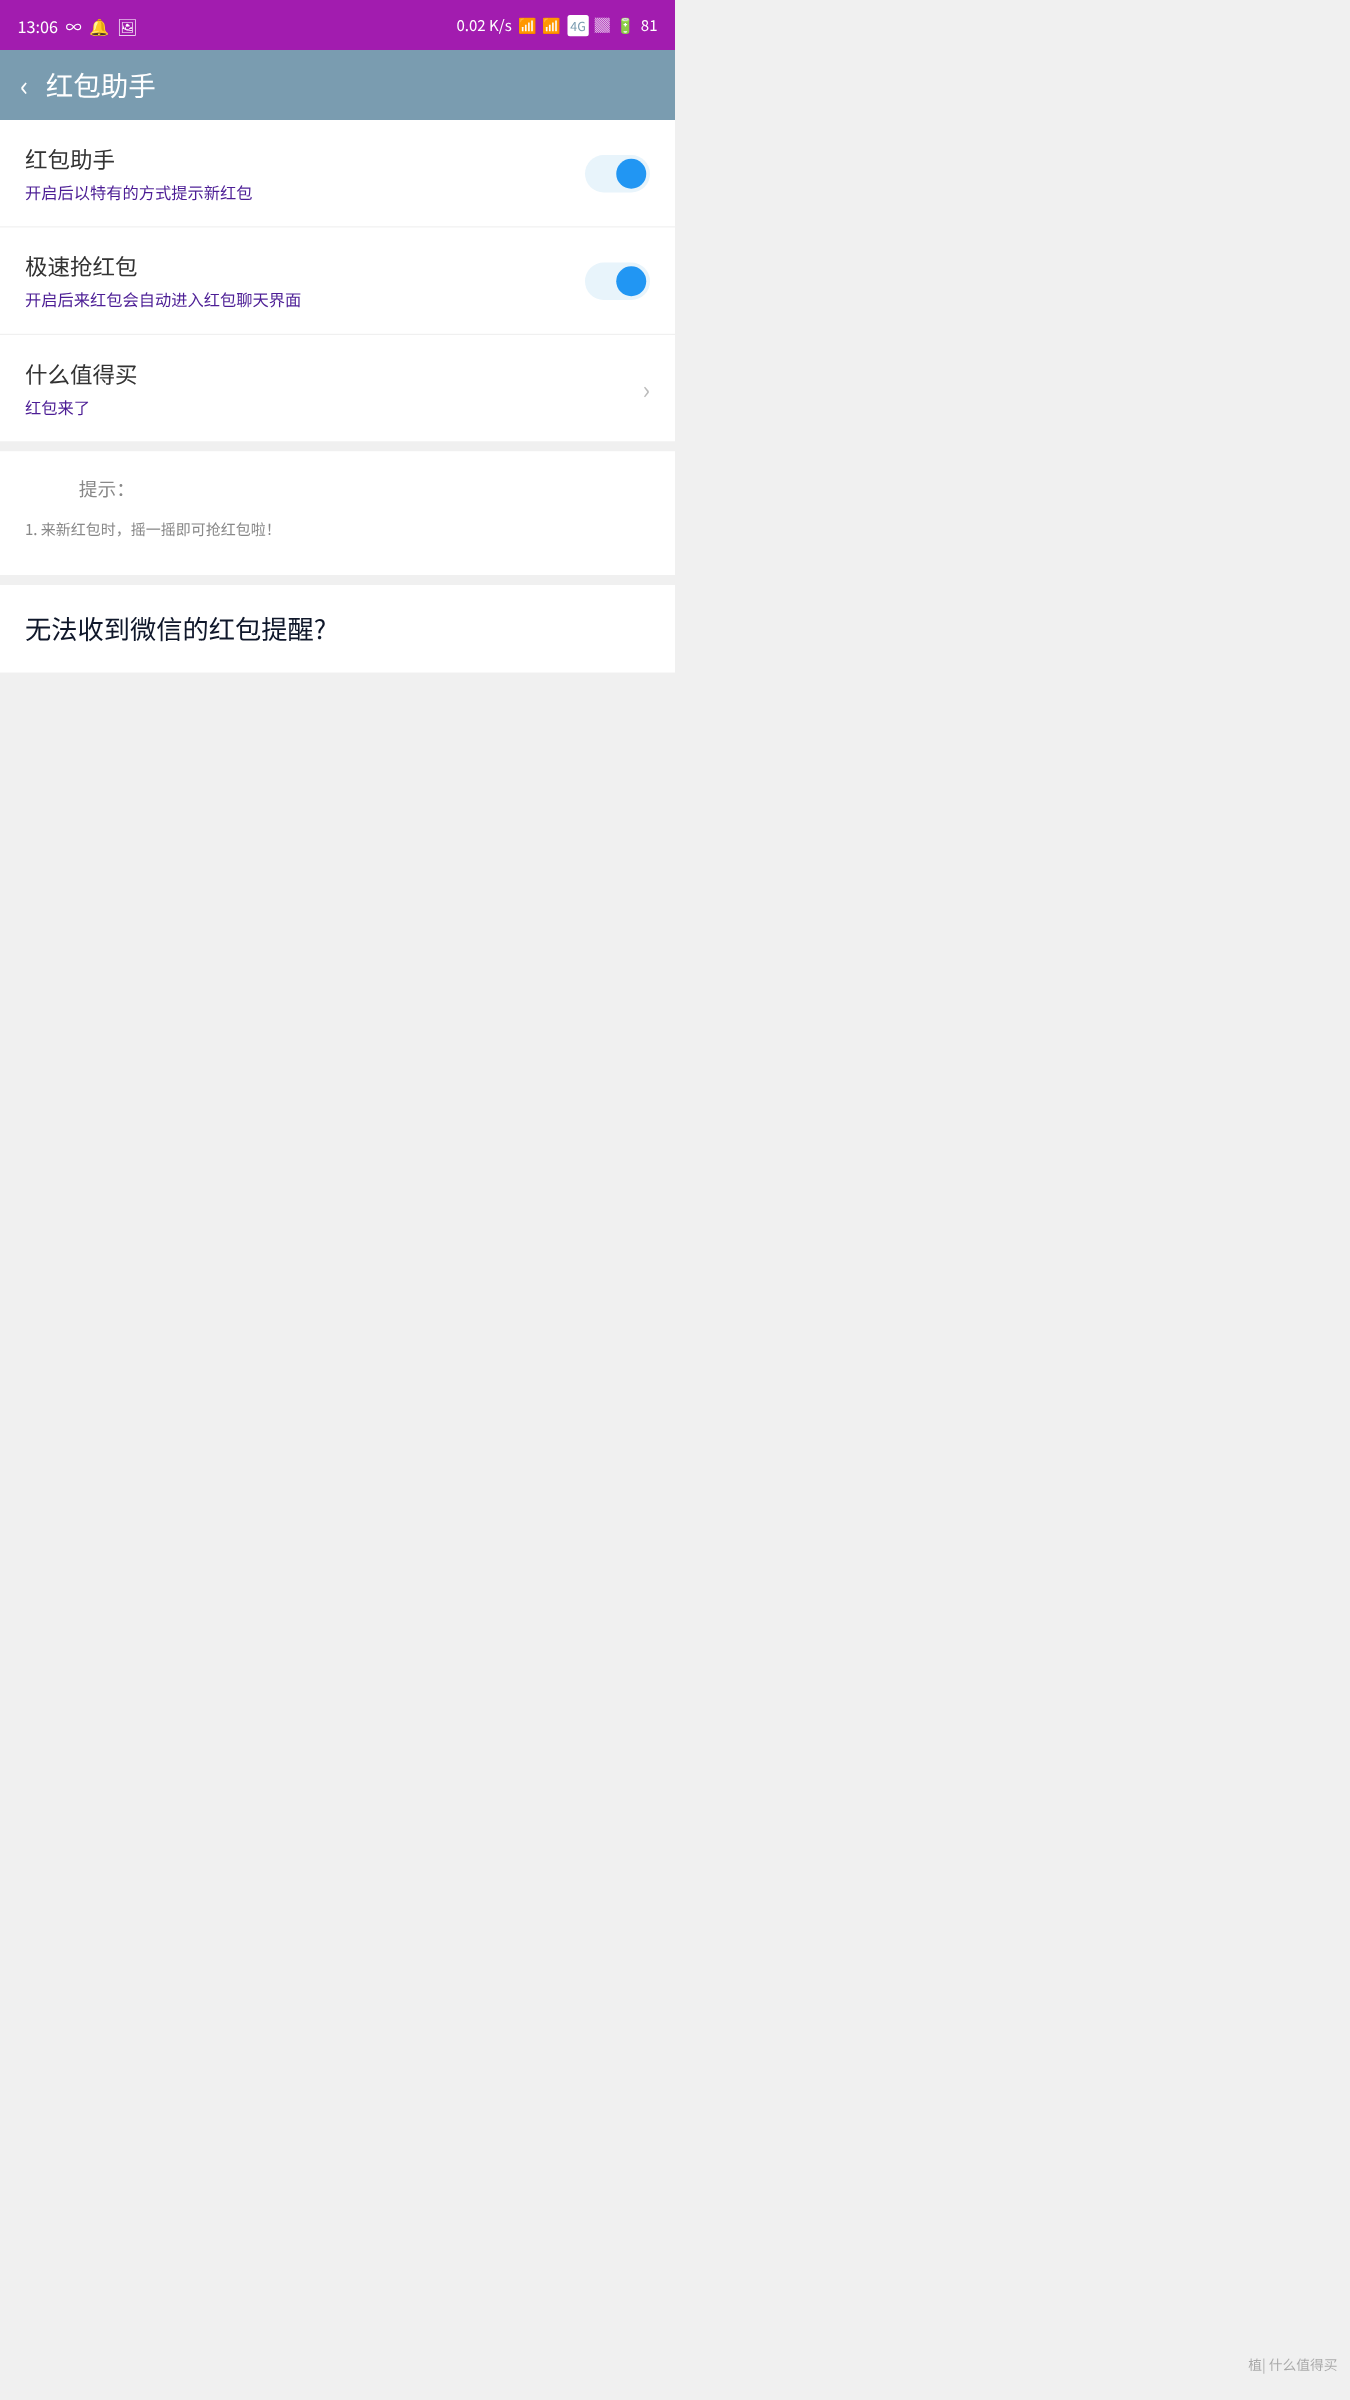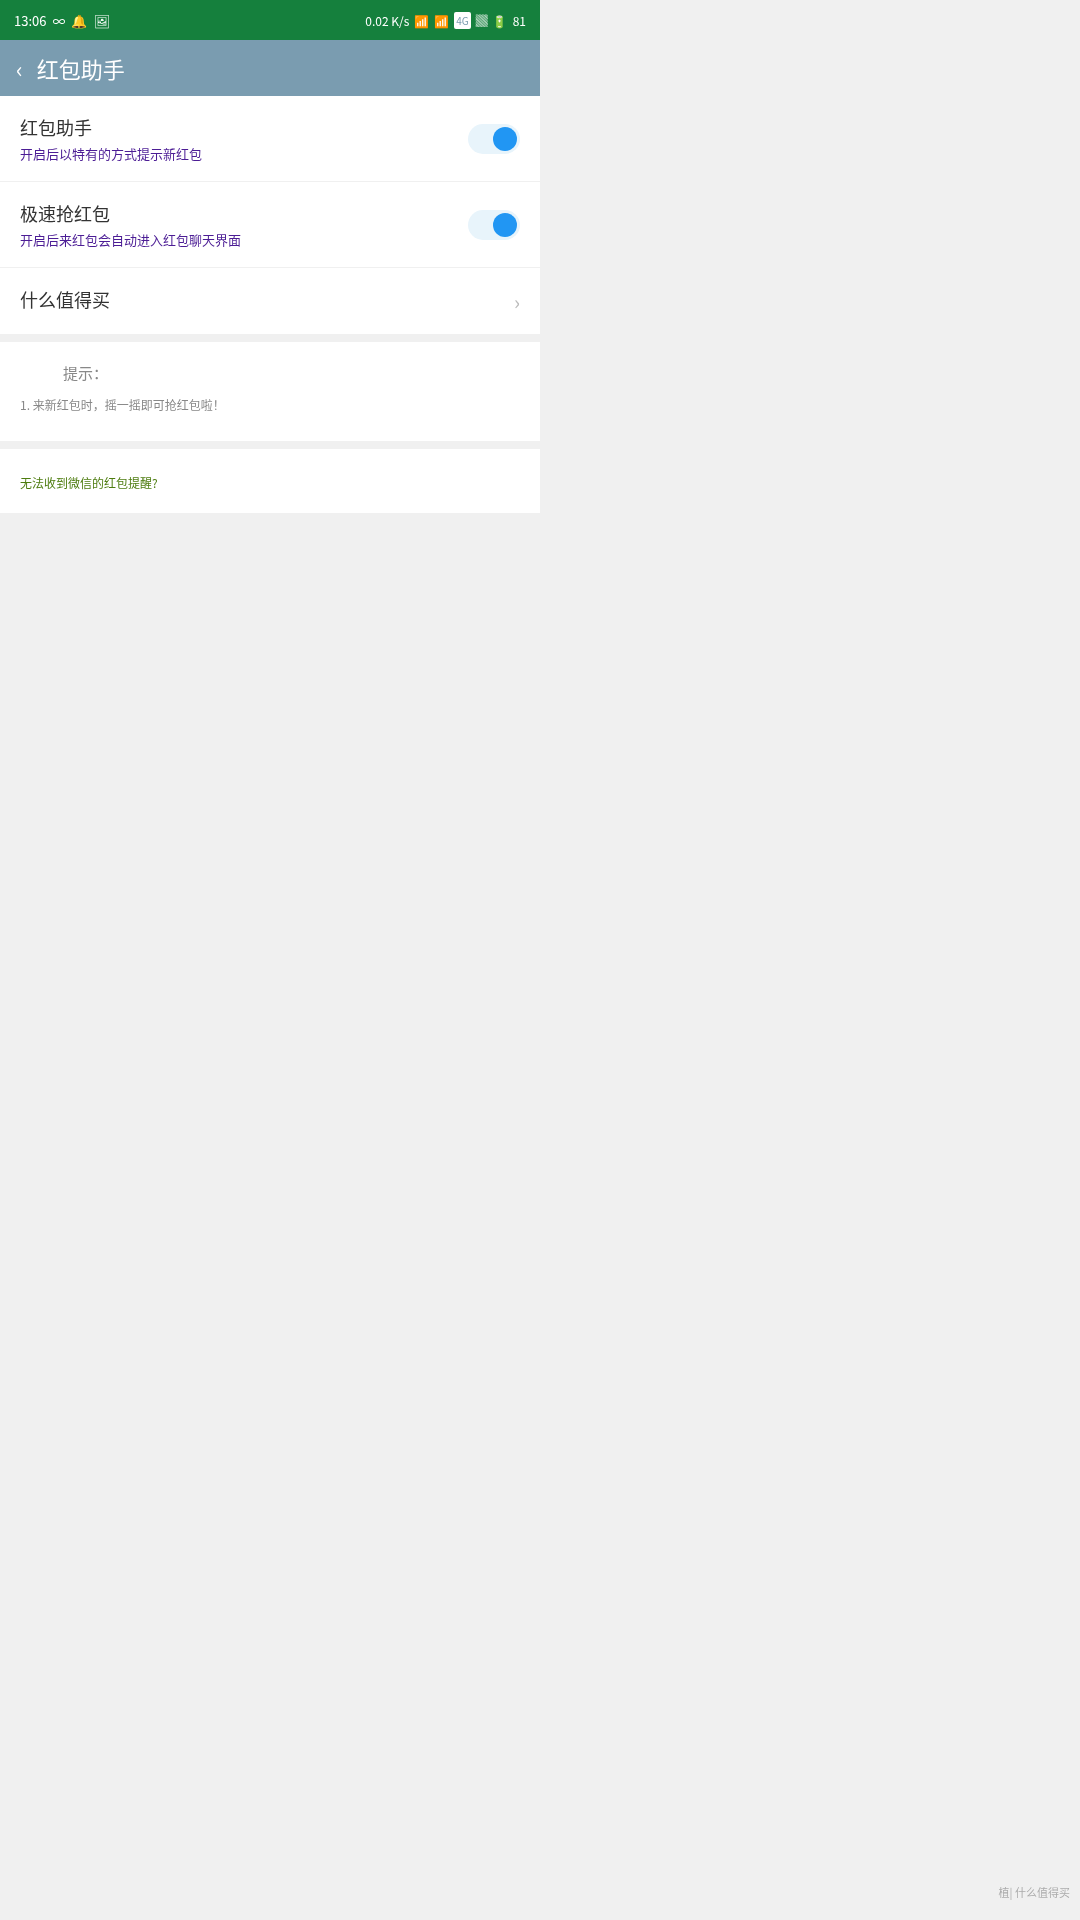--- a/index.html
+++ b/index.html
@@ -9,21 +9,21 @@
       width: 540px;
       min-height: 960px;
       background: #f0f0f0;
       font-family: "PingFang SC", "Noto Sans CJK SC", "Microsoft YaHei", sans-serif;
       font-size: 16px;
       color: #333;
     }
 
     
     .status-bar {
-      background: #15803d;
+      background: #a21caf;
       height: 40px;
       display: flex;
       align-items: center;
       justify-content: space-between;
       padding: 0 14px;
       color: white;
       font-size: 13px;
     }
     .status-left {
       display: flex;
@@ -160,22 +160,22 @@
     }
 
     
     .help-link {
       background: white;
       margin-top: 8px;
       padding: 20px 20px;
     }
 
     .help-link-text {
-      font-size: 12px;
-      color: #4d7c0f;
+      font-size: 21px;
+      color: #0f172a;
       cursor: pointer;
     }
 
     
     .watermark {
       position: fixed;
       bottom: 20px;
       right: 10px;
       font-size: 11px;
       color: rgba(0,0,0,0.3);
@@ -233,20 +233,21 @@
       <div class="toggle on">
         <div class="toggle-knob"></div>
       </div>
     </div>
   </div>
 
   <div class="settings-group">
     <div class="settings-item">
       <div class="item-text">
         <div class="item-title">什么值得买</div>
+        <div class="item-subtitle">红包来了</div>
       </div>
       <span class="chevron-right">›</span>
     </div>
   </div>
 
   <div class="tips-section">
     <div class="tips-title">提示：</div>
     <div class="tips-item">1. 来新红包时，摇一摇即可抢红包啦！</div>
   </div>
 

